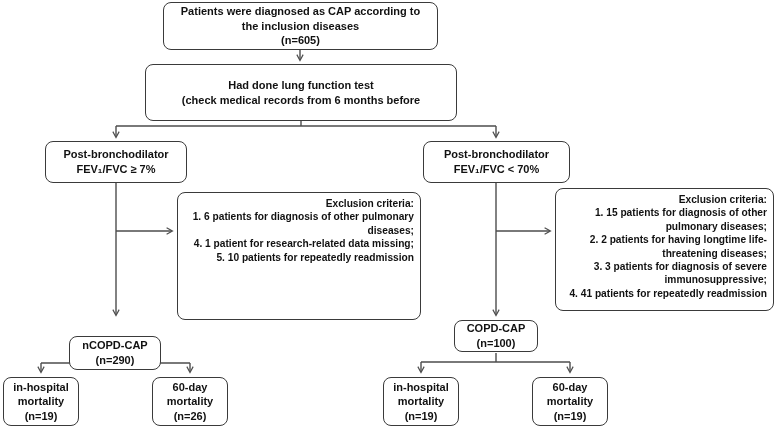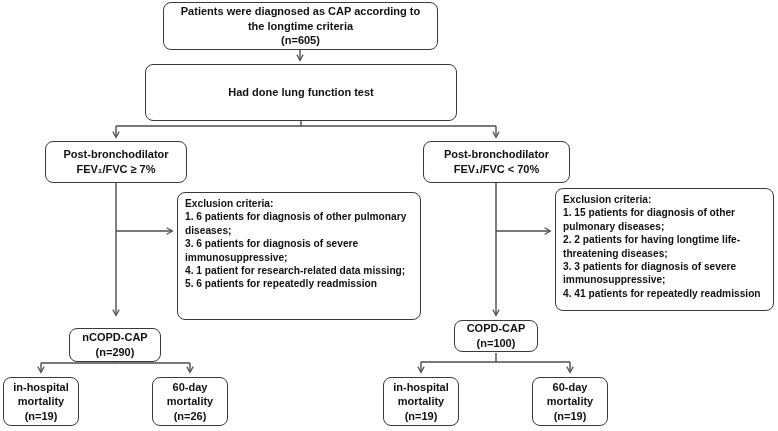--- a/index.html
+++ b/index.html
@@ -24,21 +24,21 @@
     align-items:center;
     text-align:center;
     font-size:11px;
     line-height:14.6px;
     letter-spacing:0;
   }
   .box .ln { white-space:nowrap; }
   .excl {
     justify-content:flex-start;
     align-items:flex-start;
-    text-align:left;
+    text-align:right;
     padding:4px 6px 3px 7px;
     font-size:10.2px;
     line-height:13.4px;
   }
   .excl div { width:100%; }
   .connectors {
     position:absolute;
     left:0; top:0;
     width:778px; height:431px;
     pointer-events:none;
@@ -74,55 +74,55 @@
       <path d="M190,363 V372" marker-end="url(#arrow)"></path>
 
       <path d="M496,353 V362 M421,362 H570"></path>
       <path d="M421,362 V372" marker-end="url(#arrow)"></path>
       <path d="M570,362 V372" marker-end="url(#arrow)"></path>
     </g>
   </svg>
 
   <div class="box" style="left:163px; top:2px; width:275px; height:48px;">
     <div class="ln">Patients were diagnosed as CAP according to</div>
-    <div class="ln">the longtime criteria</div>
+    <div class="ln">the inclusion diseases</div>
     <div class="ln">(n=605)</div>
   </div>
 
   <div class="box" style="left:145px; top:64px; width:312px; height:57px;">
     <div class="ln">Had done lung function test</div>
+    <div class="ln">(check medical records from 6 months before</div>
   </div>
 
   <div class="box" style="left:45px; top:141px; width:142px; height:42px;">
     <div class="ln">Post-bronchodilator</div>
     <div class="ln">FEV₁/FVC ≥ 7%</div>
   </div>
 
   <div class="box" style="left:423px; top:141px; width:147px; height:42px;">
     <div class="ln">Post-bronchodilator</div>
     <div class="ln">FEV₁/FVC &lt; 70%</div>
   </div>
 
   <div class="box excl" style="left:177px; top:192px; width:244px; height:128px;">
     <div>Exclusion criteria:</div>
     <div>1. 6 patients for diagnosis of other pulmonary diseases;</div>
-    <div>3. 6 patients for diagnosis of severe immunosuppressive;</div>
     <div>4. 1 patient for research-related data missing;</div>
-    <div>5. 6 patients for repeatedly readmission</div>
+    <div>5. 10 patients for repeatedly readmission</div>
   </div>
 
   <div class="box excl" style="left:555px; top:188px; width:219px; height:123px;">
     <div>Exclusion criteria:</div>
     <div>1. 15 patients for diagnosis of other pulmonary diseases;</div>
     <div>2. 2 patients for having longtime life-threatening diseases;</div>
     <div>3. 3 patients for diagnosis of severe immunosuppressive;</div>
     <div>4. 41 patients for repeatedly readmission</div>
   </div>
 
-  <div class="box" style="left:69px; top:328px; width:92px; height:34px;">
+  <div class="box" style="left:69px; top:336px; width:92px; height:34px;">
     <div class="ln">nCOPD-CAP</div>
     <div class="ln">(n=290)</div>
   </div>
 
   <div class="box" style="left:454px; top:320px; width:84px; height:32px;">
     <div class="ln">COPD-CAP</div>
     <div class="ln">(n=100)</div>
   </div>
 
   <div class="box" style="left:3px; top:377px; width:76px; height:49px;">

